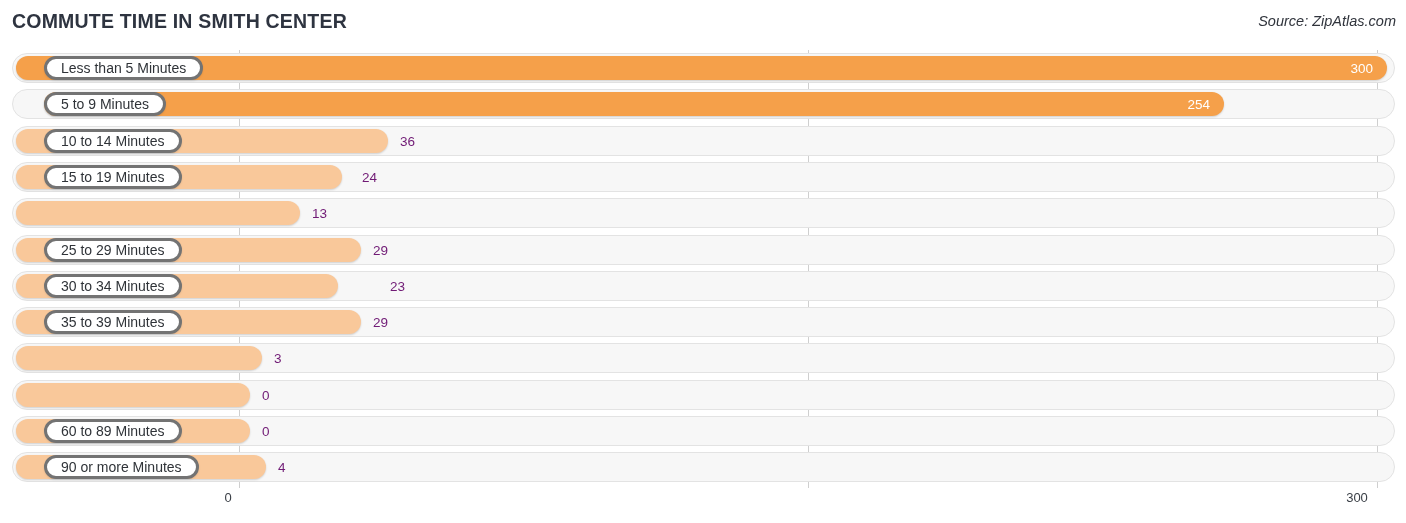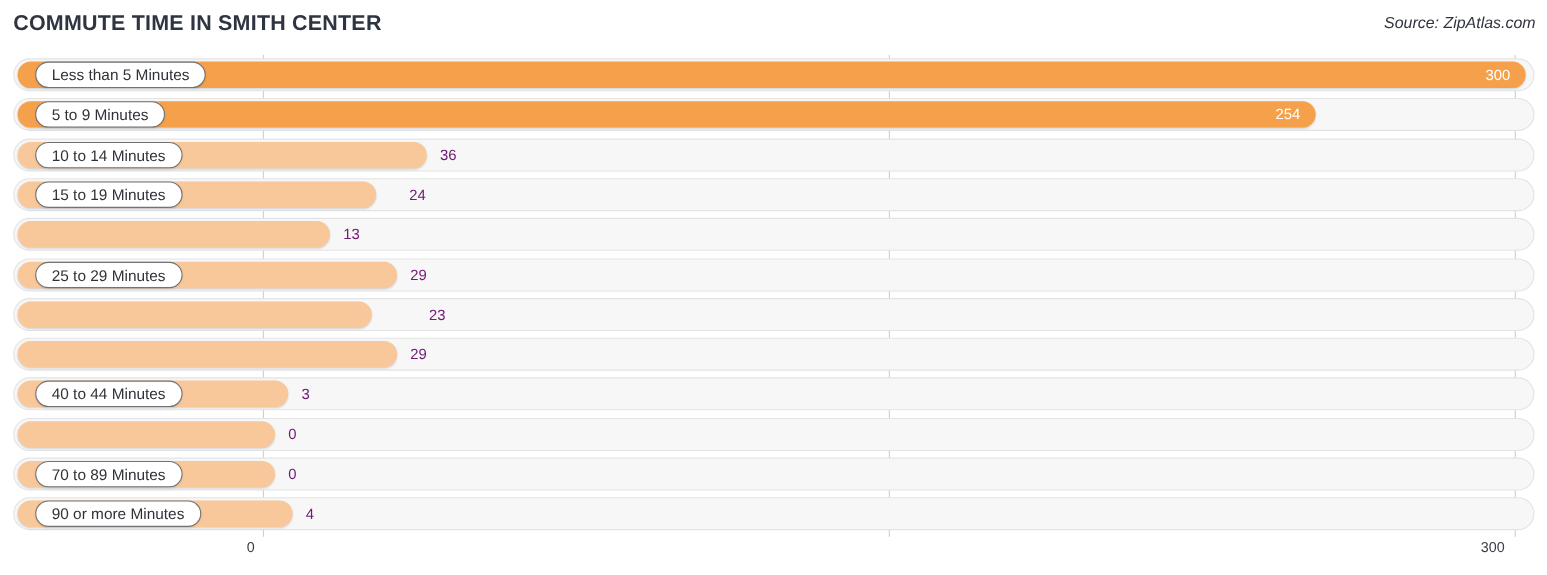--- a/index.html
+++ b/index.html
@@ -108,28 +108,28 @@
   .bar-value-out {
     position: absolute;
     top: 50%;
     transform: translateY(-50%);
     font-size: 13.5px;
     color: #701a75;
     white-space: nowrap;
   }
   .cat-pill {
     position: absolute;
-    left: 32px;
+    left: 44px;
     top: 3px;
     height: 24px;
     display: flex;
     align-items: center;
     padding: 0 14px;
     background: #ffffff;
-    border: 1px solid #737373;
+    border: 3px solid #737373;
     border-radius: 12px;
     box-sizing: border-box;
     box-shadow: 0 1px 2px rgba(0,0,0,0.10);
     font-size: 14px;
     color: #2f3338;
     white-space: nowrap;
   }
   
   .axis {
     position: absolute;
@@ -164,74 +164,75 @@
     <div class="rows" id="rows">
         <div class="row" style="top: 3px;">
           <div class="track"></div>
           <div class="bar bar-strong" style="width: 1371px;">
             <span class="bar-value-in">300</span>
           </div>
           <div class="cat-pill">Less than 5 Minutes</div>
         </div>
         <div class="row" style="top: 39.3px;">
           <div class="track"></div>
-          <div class="bar bar-strong" style="width: 1180px;">
+          <div class="bar bar-strong" style="width: 1180px; margin-left: 28px;">
             <span class="bar-value-in">254</span>
           </div>
           <div class="cat-pill">5 to 9 Minutes</div>
         </div>
         <div class="row" style="top: 75.6px;">
           <div class="track"></div>
           <div class="bar bar-light" style="width: 372px;"></div>
           <span class="bar-value-out" style="left: 400px;">36</span>
           <div class="cat-pill">10 to 14 Minutes</div>
         </div>
         <div class="row" style="top: 111.9px;">
           <div class="track"></div>
           <div class="bar bar-light" style="width: 326px;"></div>
-          <span class="bar-value-out" style="left: 372px;">24</span>
+          <span class="bar-value-out" style="left: 362px;">24</span>
           <div class="cat-pill">15 to 19 Minutes</div>
         </div>
         <div class="row" style="top: 148.2px;">
           <div class="track"></div>
           <div class="bar bar-light" style="width: 284px;"></div>
           <span class="bar-value-out" style="left: 312px;">13</span>
         </div>
         <div class="row" style="top: 184.5px;">
           <div class="track"></div>
           <div class="bar bar-light" style="width: 345px;"></div>
           <span class="bar-value-out" style="left: 373px;">29</span>
           <div class="cat-pill">25 to 29 Minutes</div>
         </div>
         <div class="row" style="top: 220.8px;">
           <div class="track"></div>
           <div class="bar bar-light" style="width: 322px;"></div>
           <span class="bar-value-out" style="left: 350px; margin-left: 40px;">23</span>
+          <div class="cat-pill">30 to 34 Minutes</div>
         </div>
         <div class="row" style="top: 257.1px;">
           <div class="track"></div>
           <div class="bar bar-light" style="width: 345px;"></div>
           <span class="bar-value-out" style="left: 373px;">29</span>
+          <div class="cat-pill">35 to 39 Minutes</div>
         </div>
         <div class="row" style="top: 293.4px;">
           <div class="track"></div>
           <div class="bar bar-light" style="width: 246px;"></div>
           <span class="bar-value-out" style="left: 274px;">3</span>
-          <div class="cat-pill">40 to 44 Minutes</div>
         </div>
         <div class="row" style="top: 329.7px;">
           <div class="track"></div>
           <div class="bar bar-light" style="width: 234px;"></div>
           <span class="bar-value-out" style="left: 262px;">0</span>
         </div>
         <div class="row" style="top: 366px;">
           <div class="track"></div>
           <div class="bar bar-light" style="width: 234px;"></div>
           <span class="bar-value-out" style="left: 262px;">0</span>
-          <div class="cat-pill">70 to 89 Minutes</div>
+          <div class="cat-pill">60 to 89 Minutes</div>
         </div>
         <div class="row" style="top: 402.3px;">
           <div class="track"></div>
           <div class="bar bar-light" style="width: 250px;"></div>
           <span class="bar-value-out" style="left: 278px;">4</span>
           <div class="cat-pill">90 or more Minutes</div>
         </div>
       </div>
   </div>
 

